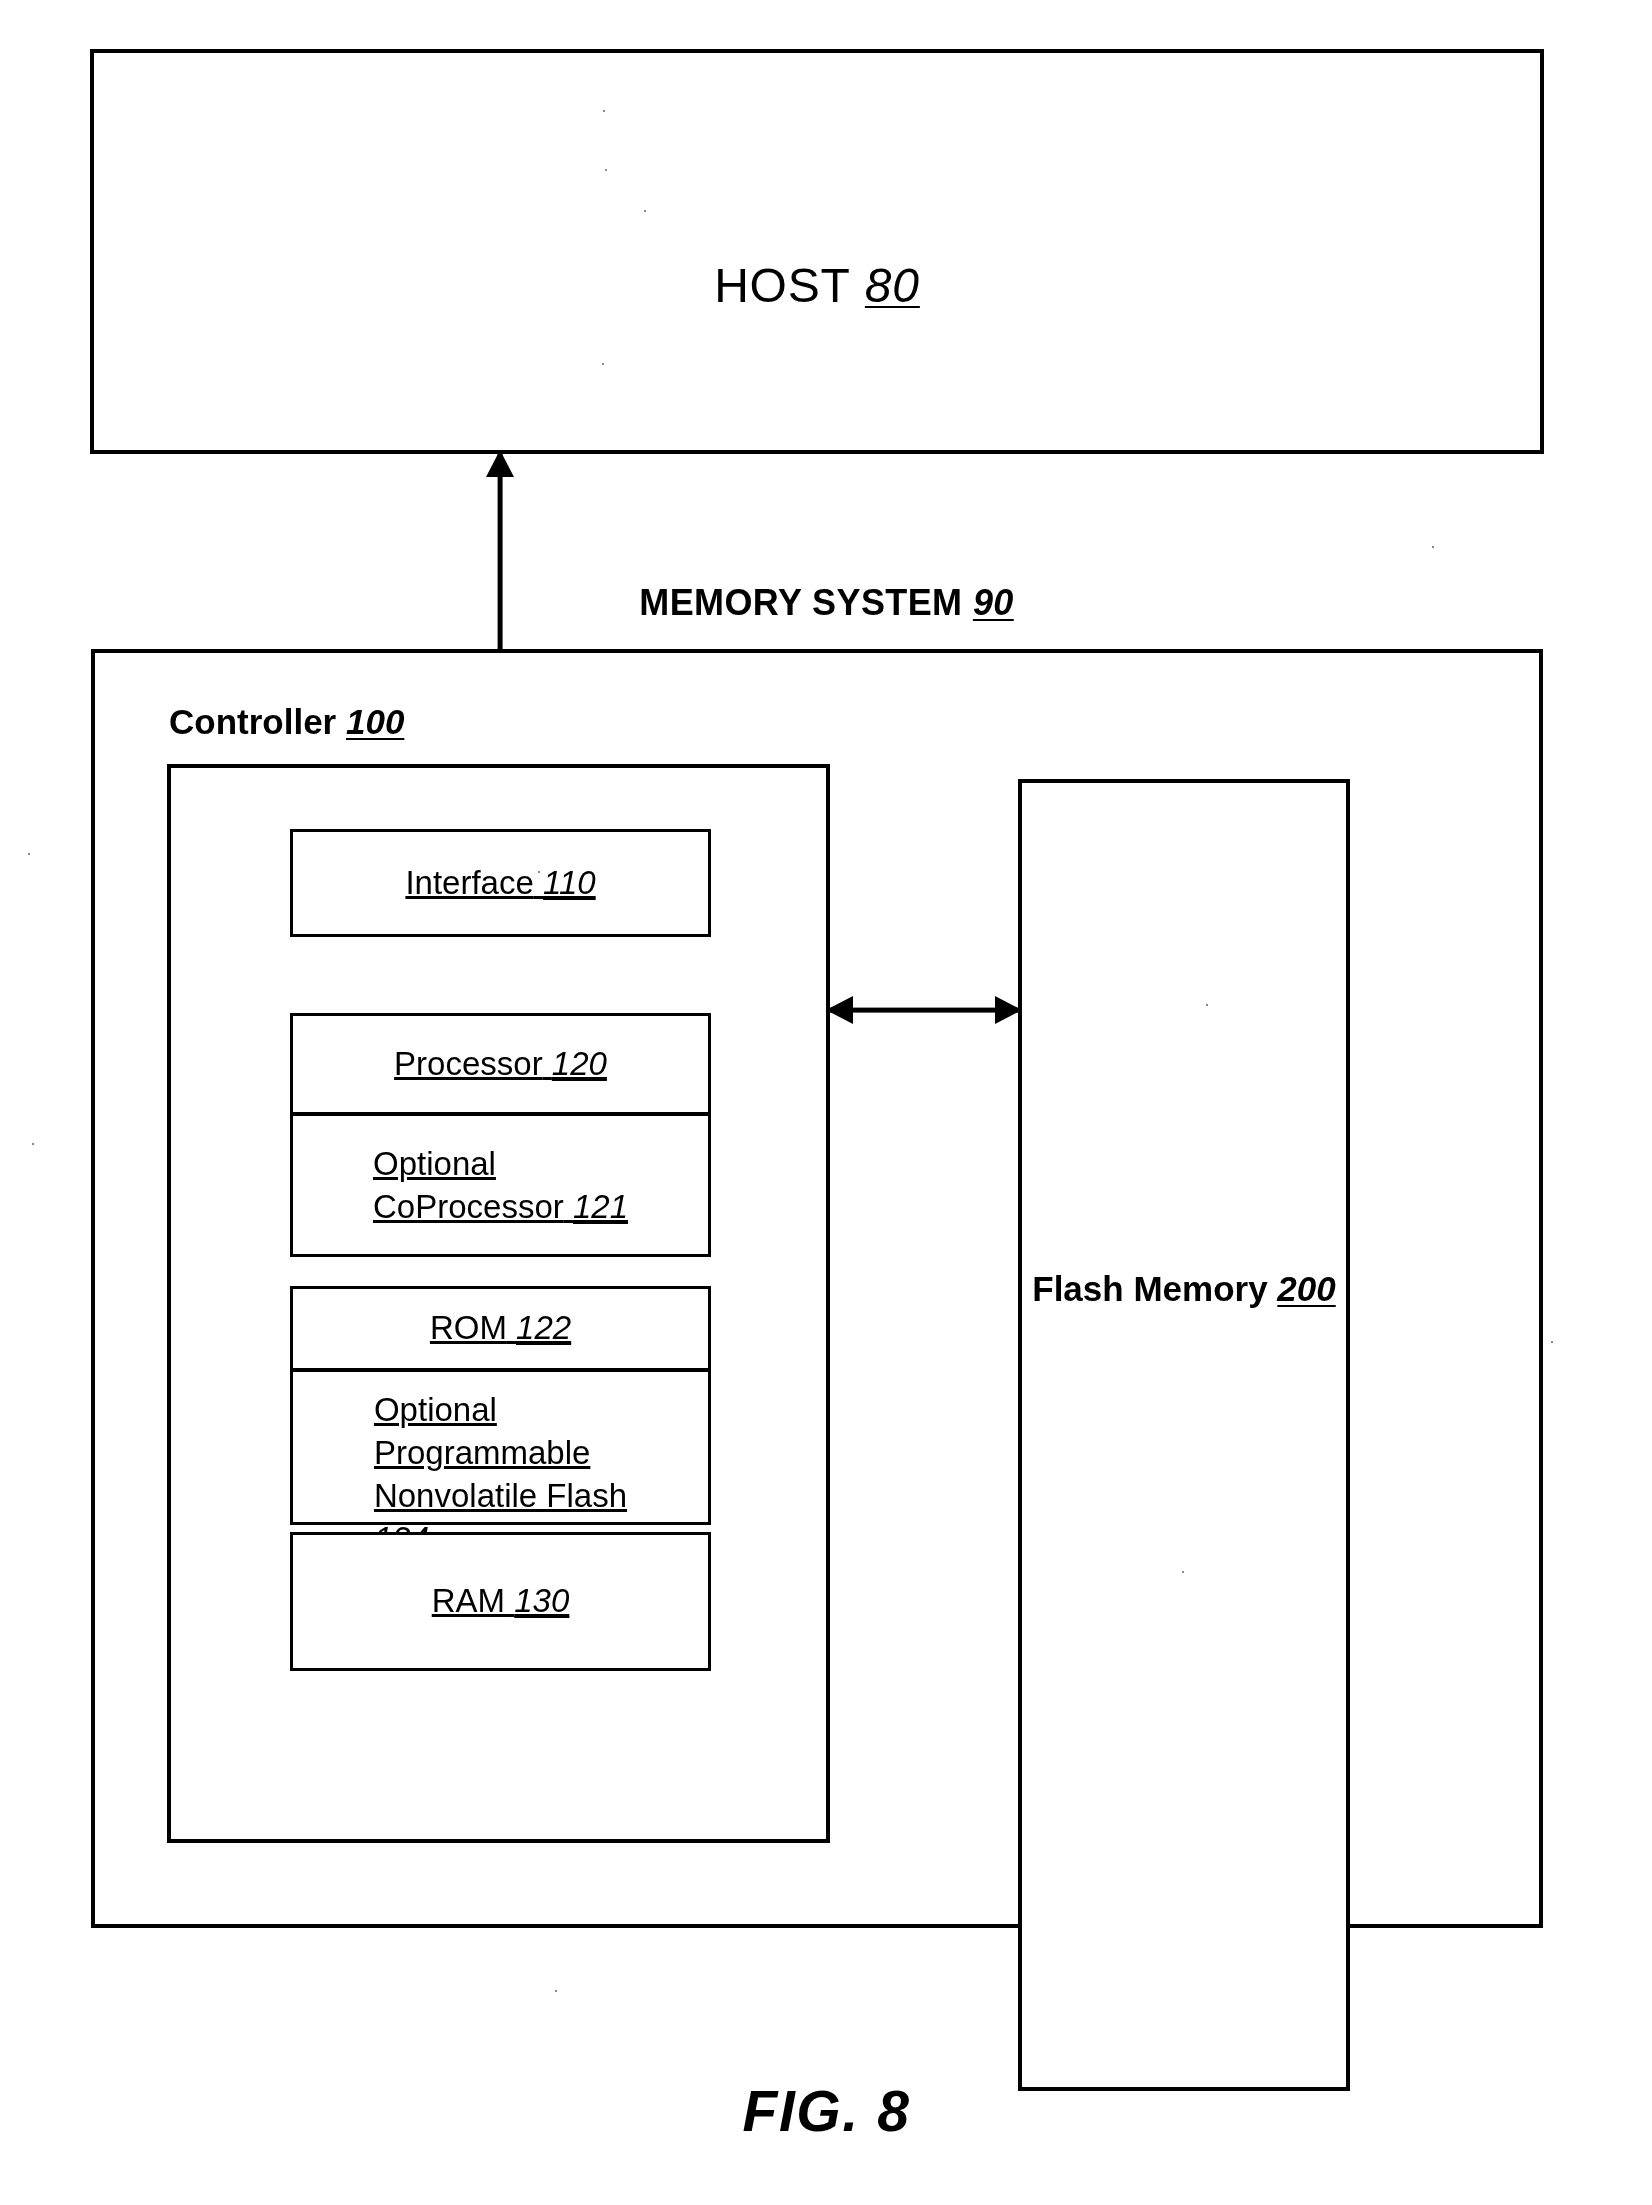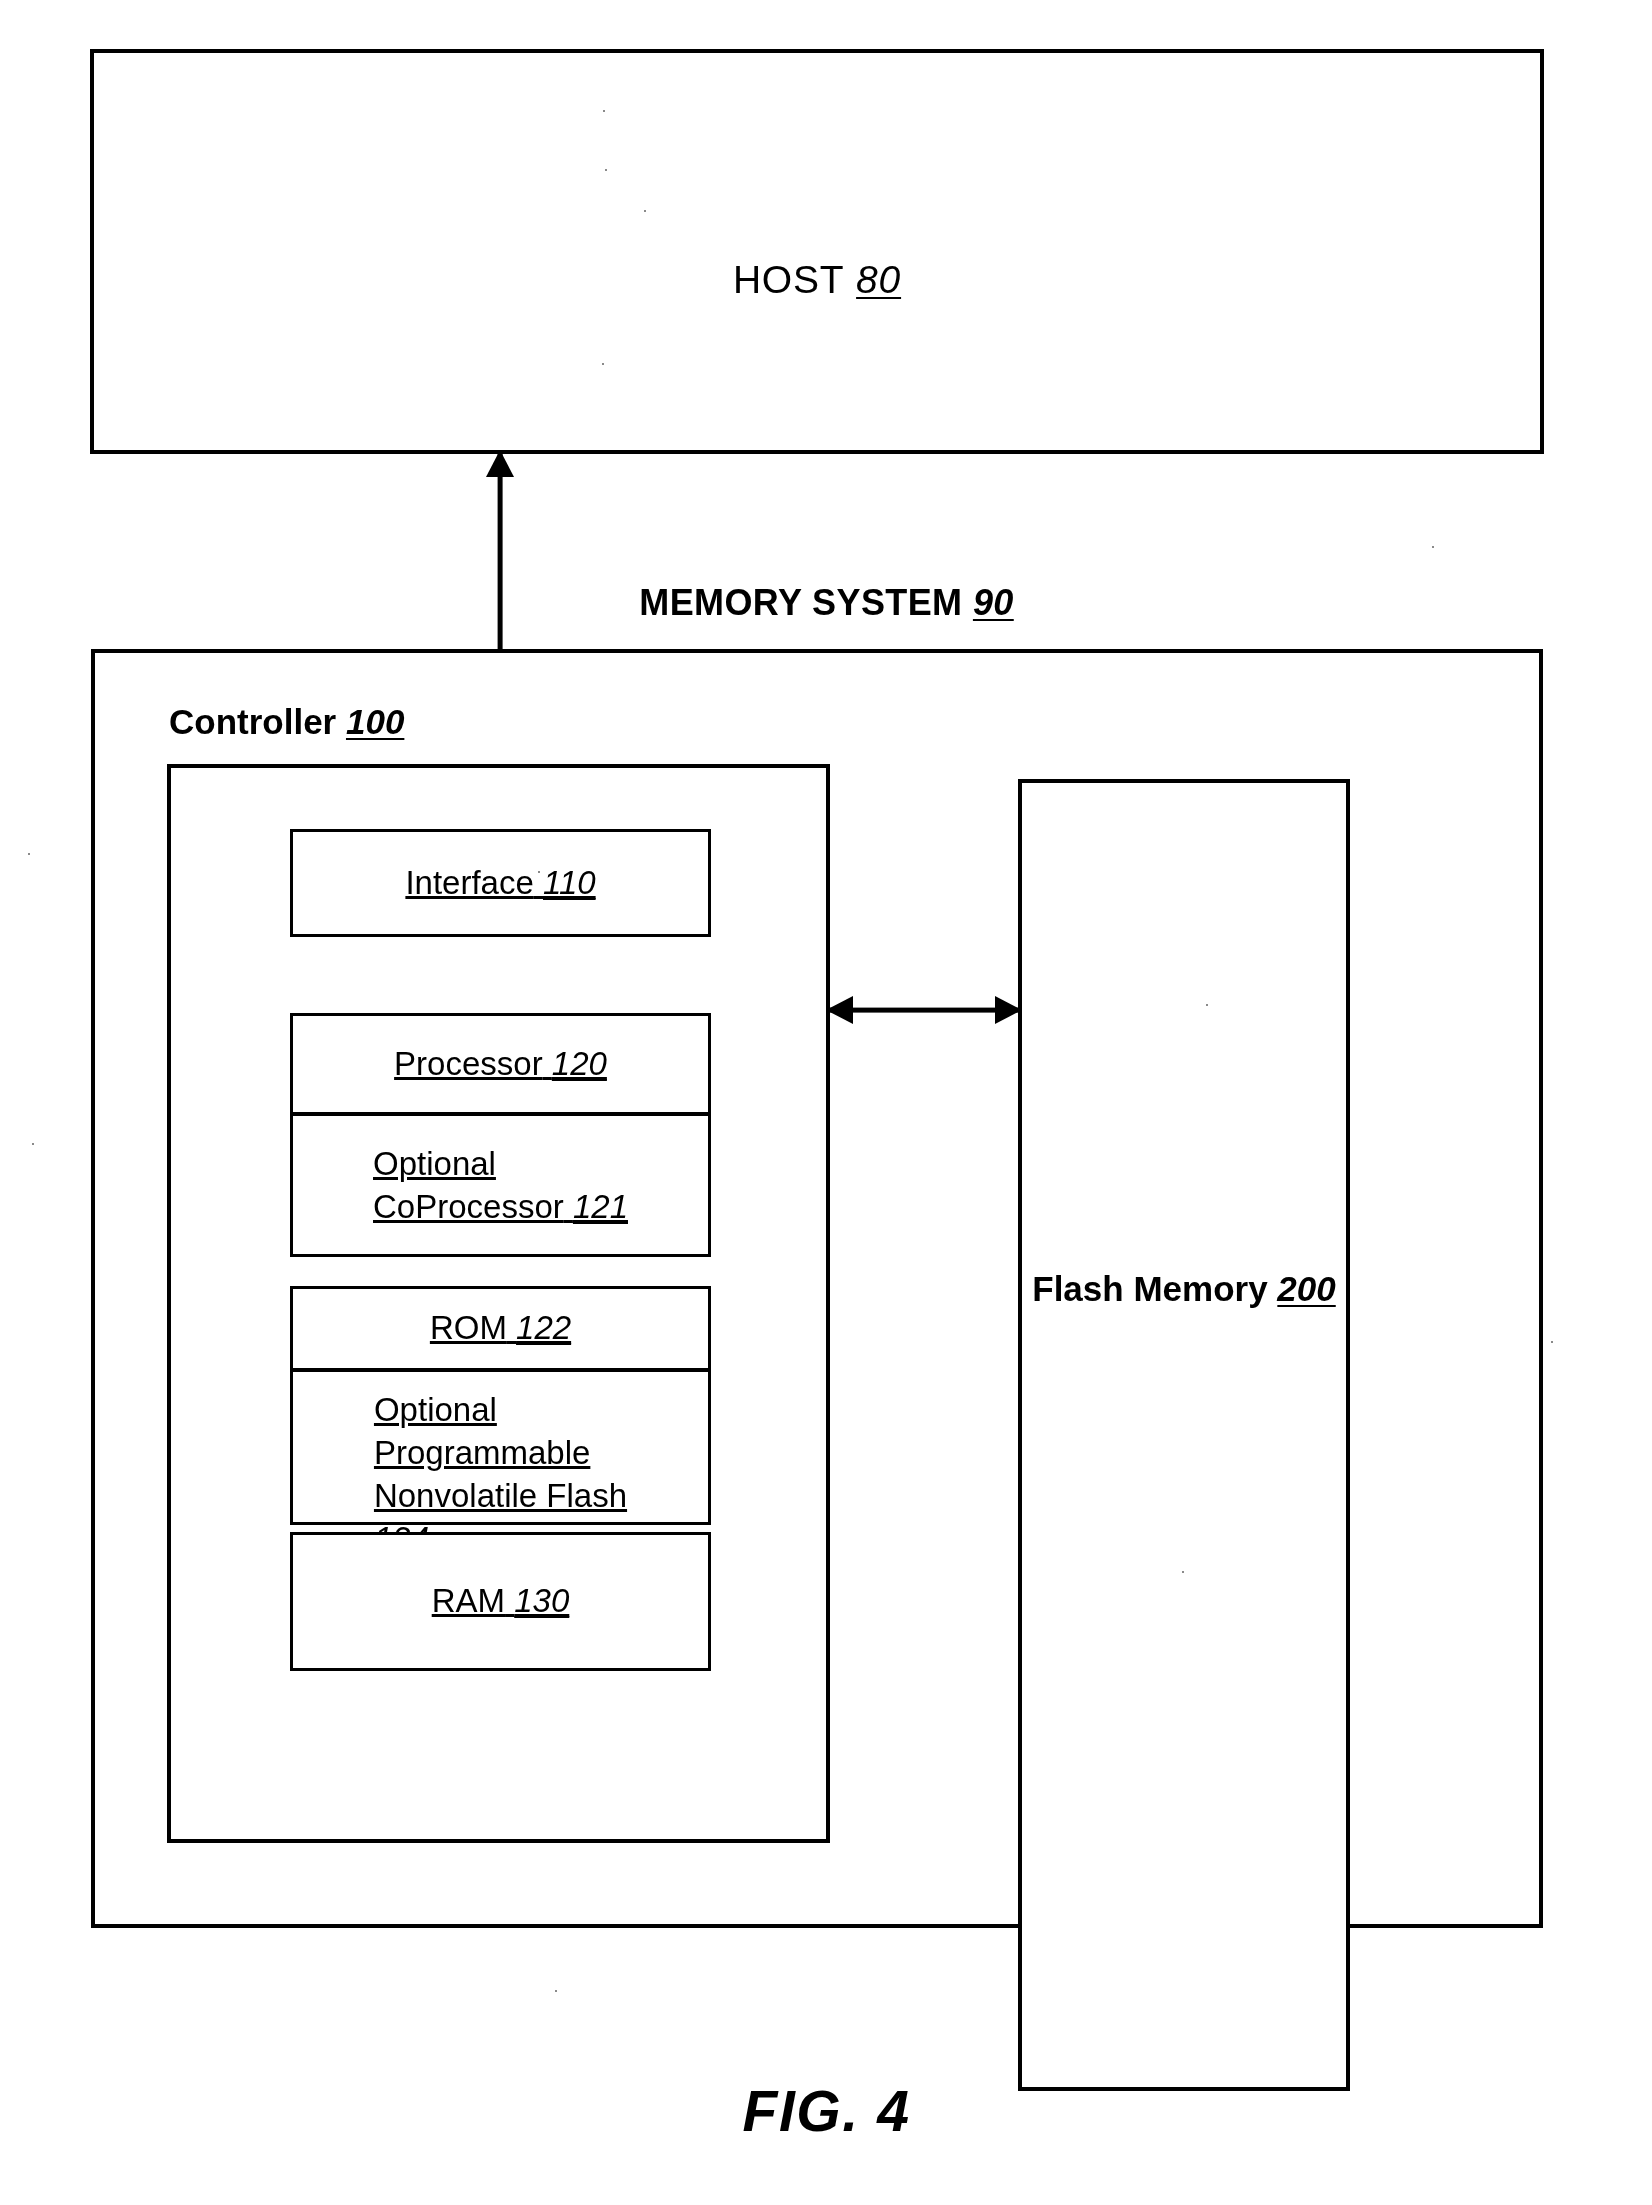--- a/index.html
+++ b/index.html
@@ -45,21 +45,21 @@
     font-style: italic;
     text-decoration: underline;
     text-underline-offset: 4px;
     text-decoration-thickness: 2.4px;
   }
 
   
   #host-box { left: 90px; top: 49px; width: 1454px; height: 405px; }
   #host-label {
     top: 205px;
-    font-size: 39px;
+    font-size: 48px;
     letter-spacing: 0.8px;
   }
 
   
   #memory-system-title {
     left: 0; right: 0;
     top: 582px;
     text-align: center;
     font-size: 36px;
     font-weight: bold;
@@ -229,21 +229,21 @@
   <div class="h-arrow" id="controller-flash-arrow">
     <div class="shaft"></div>
     <div class="head-left"></div>
     <div class="head-right"></div>
   </div>
 
   <div class="box" id="flash-box">
     <div id="flash-label"><span>Flash Memory</span>&nbsp;<span class="ref">200</span></div>
   </div>
 
-  <div class="lbl" id="fig-caption">FIG. 4</div>
+  <div class="lbl" id="fig-caption">FIG. 8</div>
 
   <div class="speck" style="left:603px;  top:110px;"></div>
   <div class="speck" style="left:605px;  top:169px;"></div>
   <div class="speck" style="left:644px;  top:210px;"></div>
   <div class="speck" style="left:602px;  top:363px;"></div>
   <div class="speck" style="left:538px;  top:871px;"></div>
   <div class="speck" style="left:1432px; top:546px;"></div>
   <div class="speck" style="left:28px;   top:853px;"></div>
   <div class="speck" style="left:32px;   top:1143px;"></div>
   <div class="speck" style="left:1206px; top:1004px;"></div>

